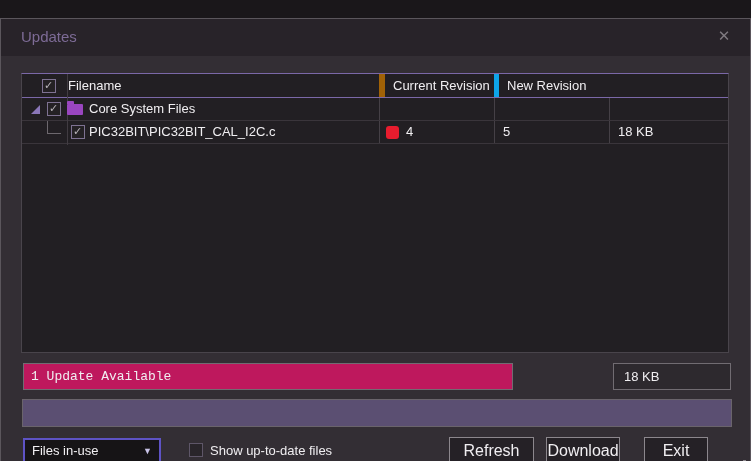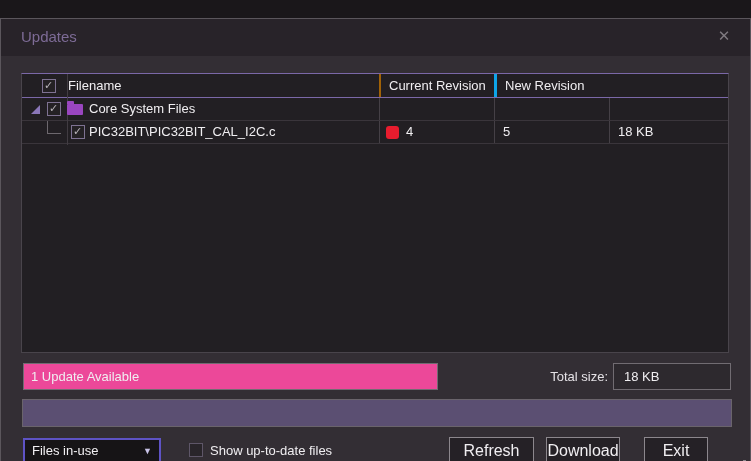--- a/index.html
+++ b/index.html
@@ -34,22 +34,22 @@
   
   .table {
     position:absolute; left:20px; top:54px; width:708px; height:280px;
     background:var(--table-bg,#221f23);
     border:1px solid #49444b;
     border-top:1px solid var(--accent-purple,#7b68a8);
   }
   .thead { display:flex; height:24px; border-bottom:1px solid var(--accent-purple,#7b68a8); }
   .th { line-height:23px; color:#f0eef1; white-space:nowrap; overflow:hidden; }
   .th-file { width:357px; display:flex; align-items:center; }
-  .th-cur  { width:115px; border-left:2px solid #a16207; padding-left:8px; }
-  .th-new  { width:115px; border-left:3px solid #0ea5e9; padding-left:8px; }
+  .th-cur  { width:115px; border-left:6px solid #a16207; padding-left:8px; }
+  .th-new  { width:115px; border-left:5px solid #0ea5e9; padding-left:8px; }
   .th-size { flex:1;      border-left:1px solid #8f8a90; padding-left:8px; }
 
   .trow { display:flex; height:23px; border-bottom:1px solid #3a353b; }
   .td { line-height:22px; white-space:nowrap; overflow:hidden; }
   .td-file { width:357px; display:flex; align-items:center; position:relative; }
   .td-cur  { width:115px; border-left:1px solid #454046; padding-left:6px; display:flex; align-items:center; }
   .td-new  { width:115px; border-left:1px solid #454046; padding-left:8px; }
   .td-size { flex:1;      border-left:1px solid #454046; padding-left:8px; }
 
   .cbcol-sep { position:absolute; left:45px; top:0; width:1px; height:71px; background:#413c42; }
@@ -98,23 +98,23 @@
   .treeline::after  { content:""; position:absolute; left:0; top:12px; width:14px; height:1px; background:#6d686e; }
 
   
   .redsq {
     display:inline-block; width:13px; height:13px; border-radius:3px;
     background:var(--status-red,#e81c2e); margin-right:7px; flex:none;
   }
 
   
   .updatebox {
-    position:absolute; left:22px; top:344px; width:415px; height:27px;
-    border:1px solid #716c72; background:#ec4899;
-    line-height:25px; padding-left:7px; color:#f0eef1;
+    position:absolute; left:22px; top:344px; width:490px; height:27px;
+    border:1px solid #716c72; background:#be185d;
+    line-height:25px; padding-left:7px; color:#f0eef1;font-family:Liberation Mono, monospace;
   }
   .totallabel {
     position:absolute; left:460px; top:344px; width:147px; height:27px;
     line-height:27px; text-align:right; color:#e5e2e6;
   }
   .sizebox {
     position:absolute; left:612px; top:344px; width:118px; height:27px;
     border:1px solid #716c72; background:#2d292e;
     line-height:25px; padding-left:10px; color:#f0eef1;
   }
@@ -212,21 +212,20 @@
         <span>4</span>
       </div>
       <div class="td td-new">5</div>
       <div class="td td-size">18 KB</div>
     </div>
   </div>
 
   <div class="updatebox">
     <span>1 Update Available</span>
   </div>
-  <div class="totallabel">Total size:</div>
   <div class="sizebox">
     <span>18 KB</span>
   </div>
 
   <div class="progress">
     <div class="fill" style="width: 100%;"></div>
   </div>
 
   <div class="dropdown">
     <span>Files in-use</span>

